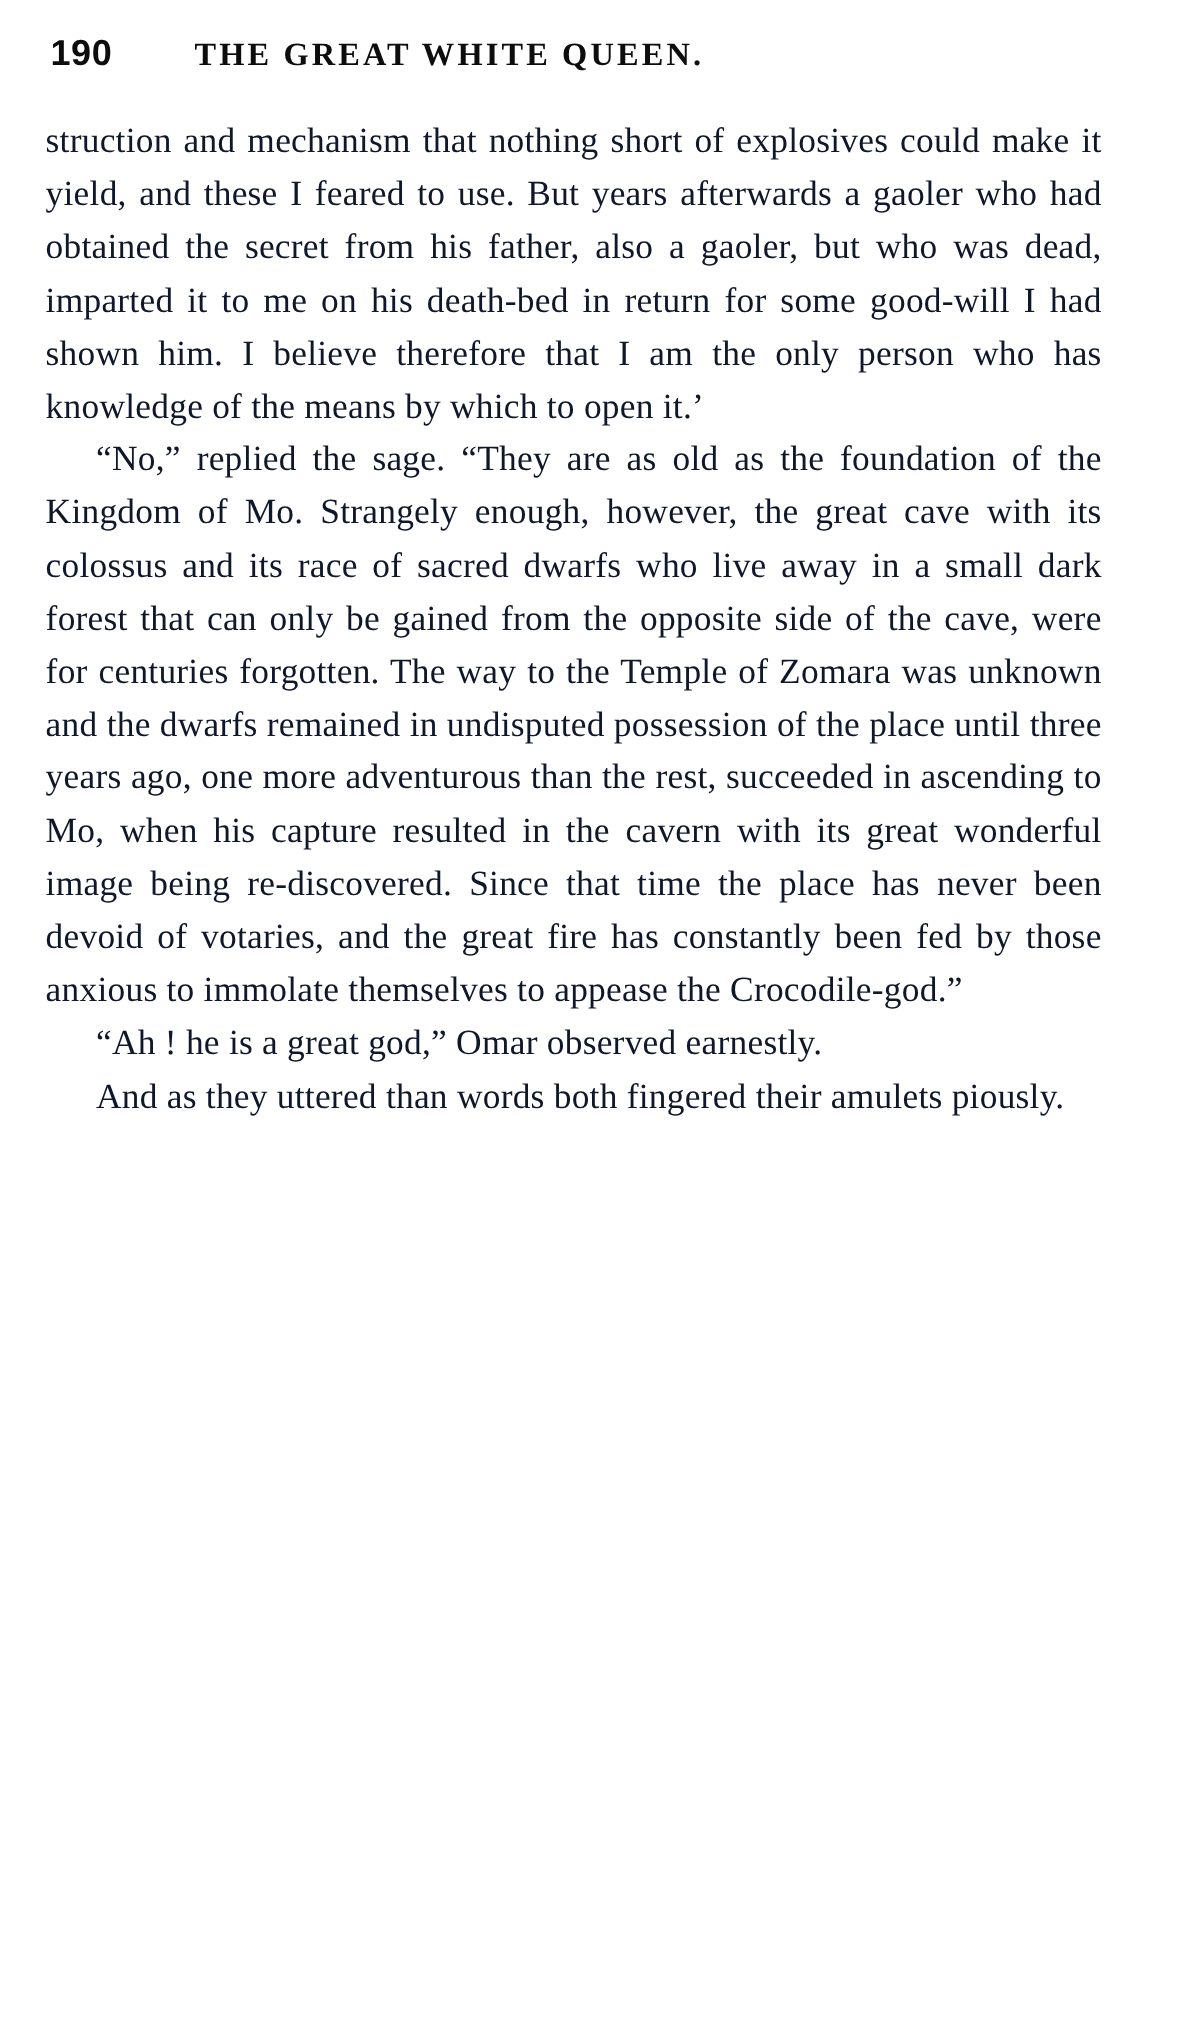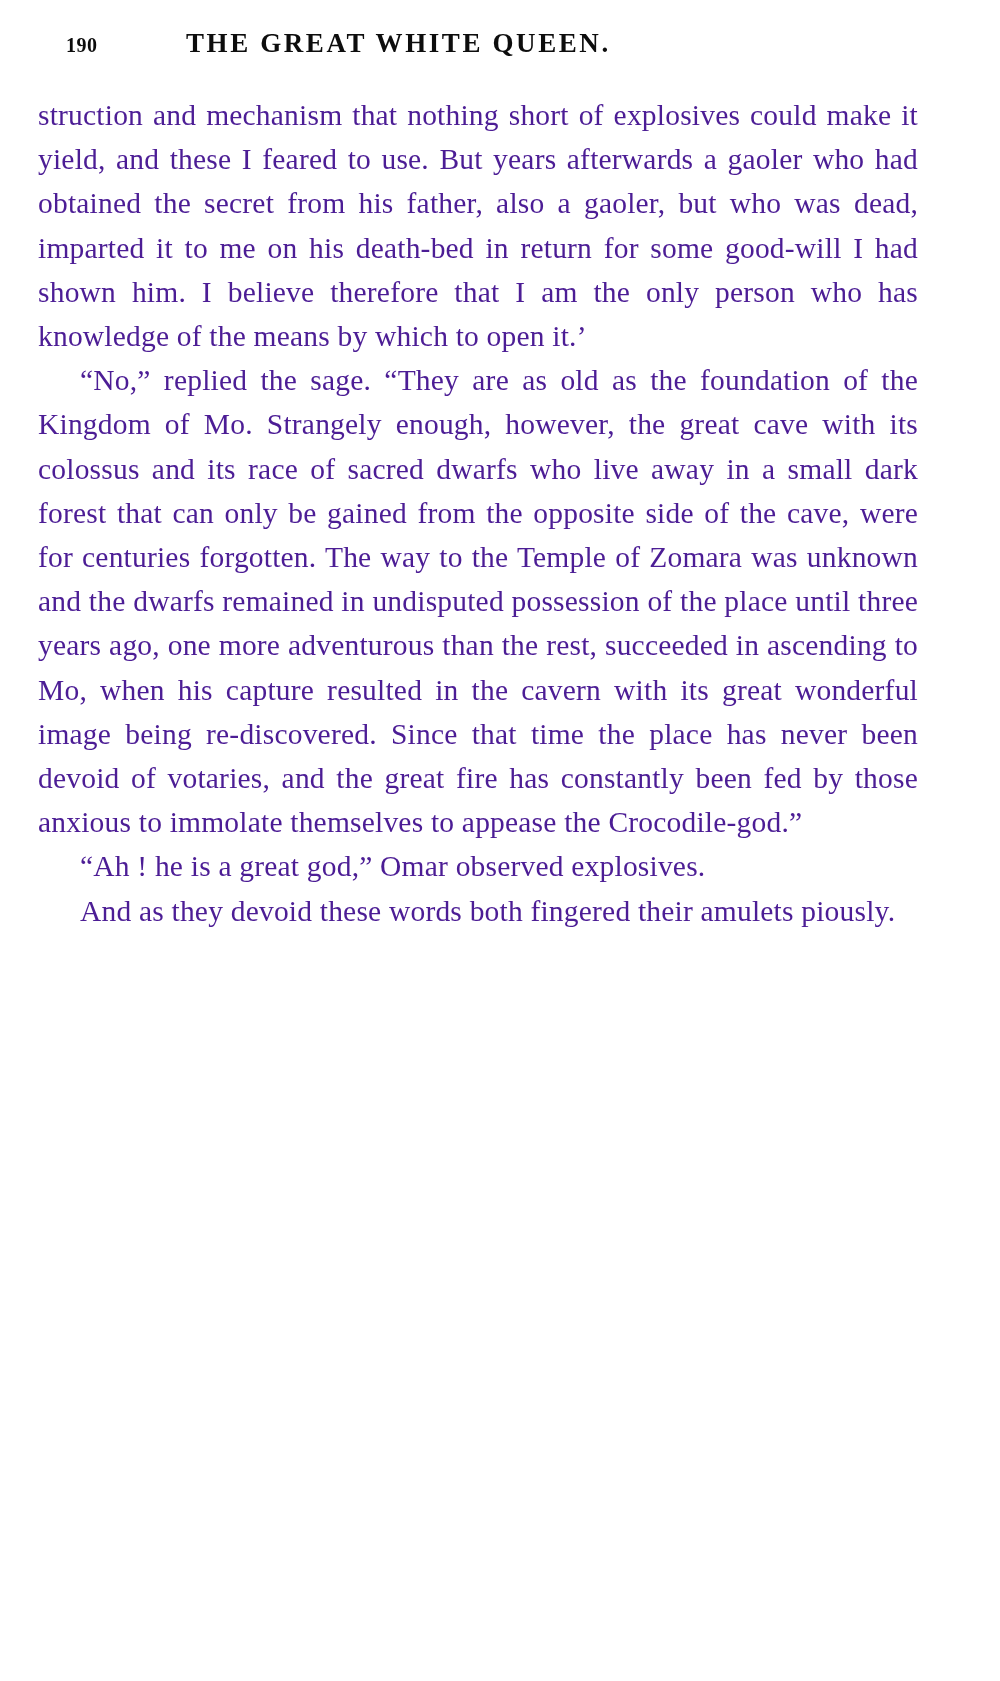--- a/index.html
+++ b/index.html
@@ -22,45 +22,44 @@
     padding: 28px 54px 0 38px;
     position: relative;
   }
   .running-head {
     display: flex;
     align-items: baseline;
     margin: 0 0 34px 0;
     padding: 0 14px 0 4px;
   }
   .folio {
-    font-family: Liberation Serif, serif;
+    font-family: Liberation Sans, sans-serif;
     font-weight: bold;
-    font-size: 20px;
+    font-size: 30px;
     letter-spacing: 0.5px;
     color: #0d0d0d;
     width: 120px;
     flex: 0 0 auto;
-    margin-left: 24px;
   }
   .head-title {
     flex: 1 1 auto;
     text-align: left;
     font-family: "Liberation Serif", serif;
     font-weight: bold;
     font-size: 27px;
     letter-spacing: 2.6px;
     color: #0d0d0d;
     padding-right: 90px;
     white-space: nowrap;
   }
   .body-text {
     font-family: "Liberation Serif", serif;
     font-size: 29.5px;
     line-height: 44.2px;
-    color: #4c1d95;
+    color: #0f172a;
     text-align: justify;
     text-justify: inter-word;
     letter-spacing: 0.2px;
     width: 880px;
   }
   .body-text p {
     margin: 0;
     text-indent: 0;
   }
   .body-text p.indent {
@@ -81,17 +80,17 @@
 <div class="page">
 
   <div class="running-head">
     <span class="folio">190</span>
     <span class="head-title">THE GREAT WHITE QUEEN.</span>
   </div>
 
   <div class="body-text">
     <p>struction and mechanism that nothing short of explosives could make it yield, and these I feared to use.  But years afterwards a gaoler who had obtained the secret from his father, also a gaoler, but who was dead, imparted it to me on his death-bed in return for some good-will I had shown him.  I believe therefore that I am the only person who has knowledge of the means by which to open it.’</p>
     <p class="indent">“No,” replied the sage.  “They are as old as the foundation of the Kingdom of Mo.  Strangely enough, however, the great cave with its colossus and its race of sacred dwarfs who live away in a small dark forest that can only be gained from the opposite side of the cave, were for centuries forgotten.  The way to the Temple of Zomara was unknown and the dwarfs remained in undisputed possession of the place until three years ago, one more adventurous than the rest, succeeded in ascending to Mo, when his capture resulted in the cavern with its great wonderful image being re-discovered.  Since that time the place has never been devoid of votaries, and the great fire has constantly been fed by those anxious to immolate themselves to appease the Crocodile-god.”</p>
-    <p class="indent">“Ah ! he is a great god,” Omar observed explosives.</p>
-    <p class="indent last">And as they devoid these words both fingered their amulets piously.</p>
+    <p class="indent">“Ah ! he is a great god,” Omar observed earnestly.</p>
+    <p class="indent last">And as they uttered than words both fingered their amulets piously.</p>
   </div>
 
 </div>
 
 </body></html>

